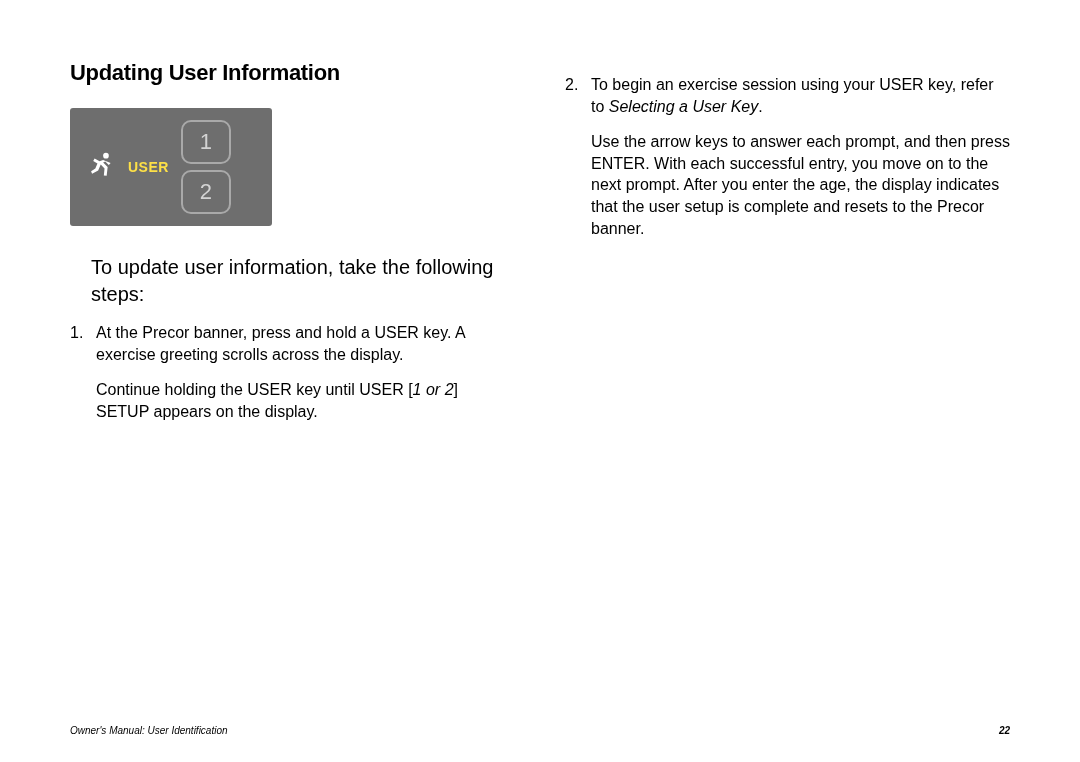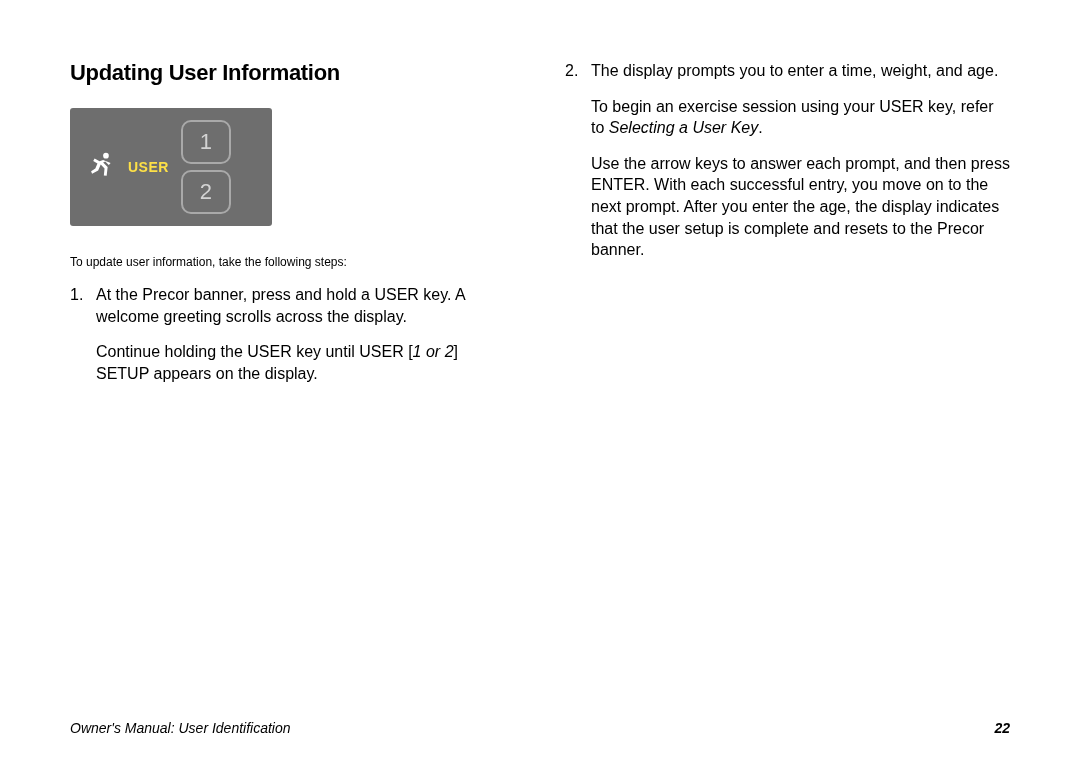--- a/index.html
+++ b/index.html
@@ -64,23 +64,24 @@
     border: 2px solid #a9a9a9;
     border-radius: 10px;
     display: flex;
     align-items: center;
     justify-content: center;
     font-size: 22px;
     color: #d3d3d3;
     font-weight: 400;
   }
   p.intro {
-    font-size: 12px;
+    font-size: 20px;
     line-height: 1.35;
     margin-bottom: 14px;
+    margin-left: 21px;
   }
   ol.steps {
     list-style: none;
     counter-reset: step;
   }
   ol.steps > li {
     counter-increment: step;
     position: relative;
     padding-left: 26px;
     font-size: 16px;
@@ -99,21 +100,21 @@
   }
   .italic { font-style: italic; }
   .footer {
     position: absolute;
     left: 70px;
     right: 70px;
     bottom: 26px;
     display: flex;
     justify-content: space-between;
     align-items: baseline;
-    font-size: 14px;
+    font-size: 10px;
   }
   .footer .footer-left { font-style: italic; }
   .footer .footer-right { font-weight: 700; font-style: italic; text-align: right; }
 </style>
 </head>
 <body>
 
 <div class="columns">
 
   <div class="col">
@@ -130,32 +131,31 @@
       <div class="btns">
         <div class="user-btn">1</div>
         <div class="user-btn">2</div>
       </div>
     </div>
 
     <p class="intro">To update user information, take the following steps:</p>
 
     <ol class="steps">
       <li>
-        <span>At the Precor banner, press and hold a USER key. A welcome greeting scrolls across the display.</span>
+        <span>At the Precor banner, press and hold a USER key. A exercise greeting scrolls across the display.</span>
         <span class="sub">
           <span>Continue holding the USER key until USER [</span><span class="italic">1 or 2</span><span>] SETUP appears on the display.</span>
         </span>
       </li>
     </ol>
   </div>
 
   <div class="col">
     <ol class="steps" start="2" style="counter-reset: step 1;">
       <li>
-        <span>The display prompts you to enter a time, weight, and age.</span>
         <span class="sub">
           <span>To begin an exercise session using your USER key, refer to </span><span class="italic">Selecting a User Key</span><span>.</span>
         </span>
         <span class="sub">Use the arrow keys to answer each prompt, and then press ENTER. With each successful entry, you move on to the next prompt. After you enter the age, the display indicates that the user setup is complete and resets to the Precor banner.</span>
       </li>
     </ol>
   </div>
 
 </div>
 

